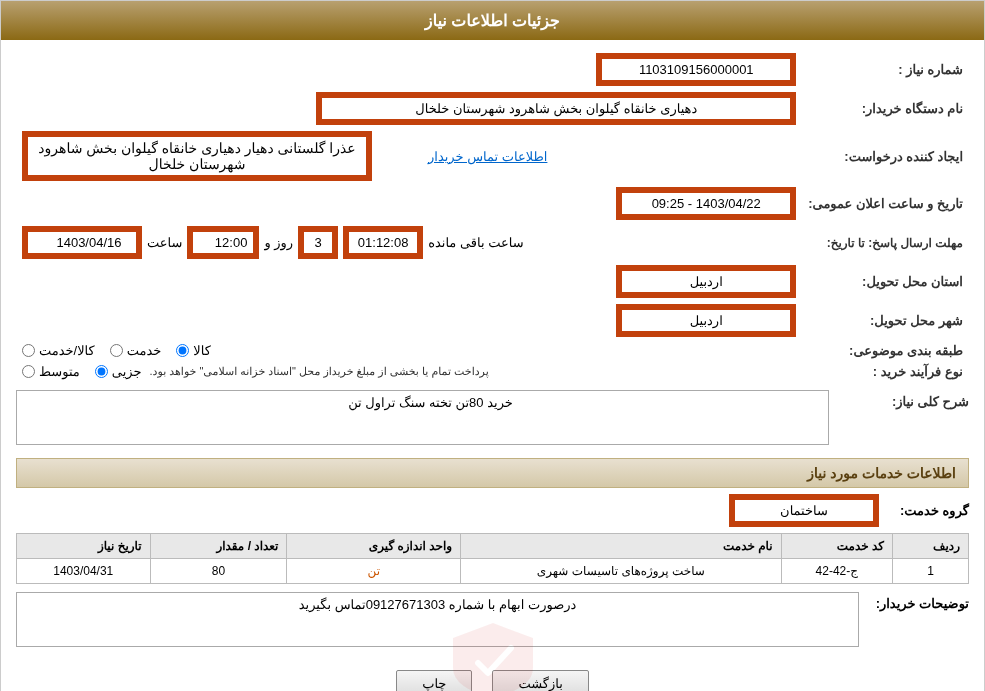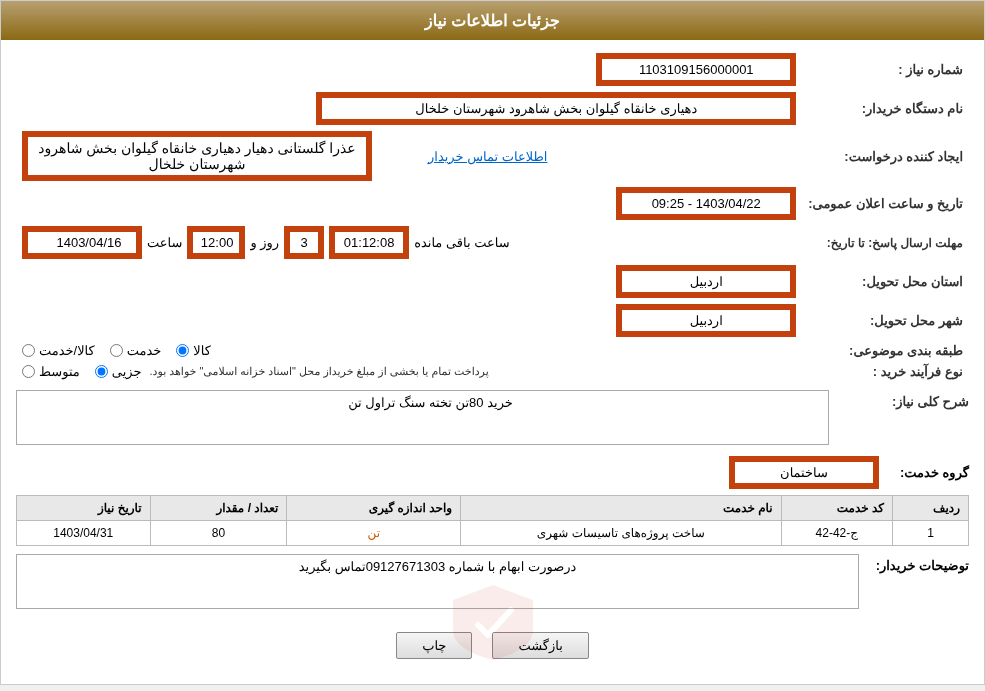--- a/index.html
+++ b/index.html
@@ -184,21 +184,21 @@
             <div class="input-box input-narrow" style="width:180px; text-align:center;">1403/04/22 - 09:25</div>
           </td>
         </tr>
 
         <tr>
           <td class="label-cell" style="font-size:12px;">مهلت ارسال پاسخ: تا تاریخ:</td>
           <td class="value-cell">
             <div style="display:flex; align-items:center; gap:5px; flex-direction:row-reverse;">
               <div class="input-box" style="width:120px; text-align:center;padding-left:20px;">1403/04/16</div>
               <span>ساعت</span>
-              <div class="input-box" style="width:58px; text-align:left;padding-left:24px;">12:00</div>
+              <div class="input-box" style="width:72px; text-align:left;padding-left:24px;">12:00</div>
               <span>روز و</span>
               <div class="input-box" style="width:40px; text-align:center;">3</div>
               <div class="input-box" style="width:80px; text-align:center;">01:12:08</div>
               <span>ساعت باقی مانده</span>
             </div>
           </td>
         </tr>
 
         <tr>
           <td class="label-cell">استان محل تحویل:</td>
@@ -260,20 +260,23 @@
       <div style="flex:1; position:relative;">
         <div class="content-box">
           <textarea class="textarea-desc" style="width: 100%; min-height: 55px;"></textarea>
           <div style="position:absolute; top:5px; left:16px; right:0; text-align:center; pointer-events:none; direction:rtl;">
             <span>خرید 80تن تخته سنگ تراول تن</span>
           </div>
         </div>
       </div>
     </div>
 
+    <div class="section-title">
+      <span>اطلاعات خدمات مورد نیاز</span>
+    </div>
 
     <div style="display:flex; align-items:center; gap:10px; margin:6px 0; direction:rtl;">
       <span style="font-weight:bold; width:80px;">گروه خدمت:</span>
       <div class="input-box" style="width:150px; text-align:center;">ساختمان</div>
     </div>
 
     <table class="data-table">
       <thead>
         <tr>
           <th>ردیف</th>

